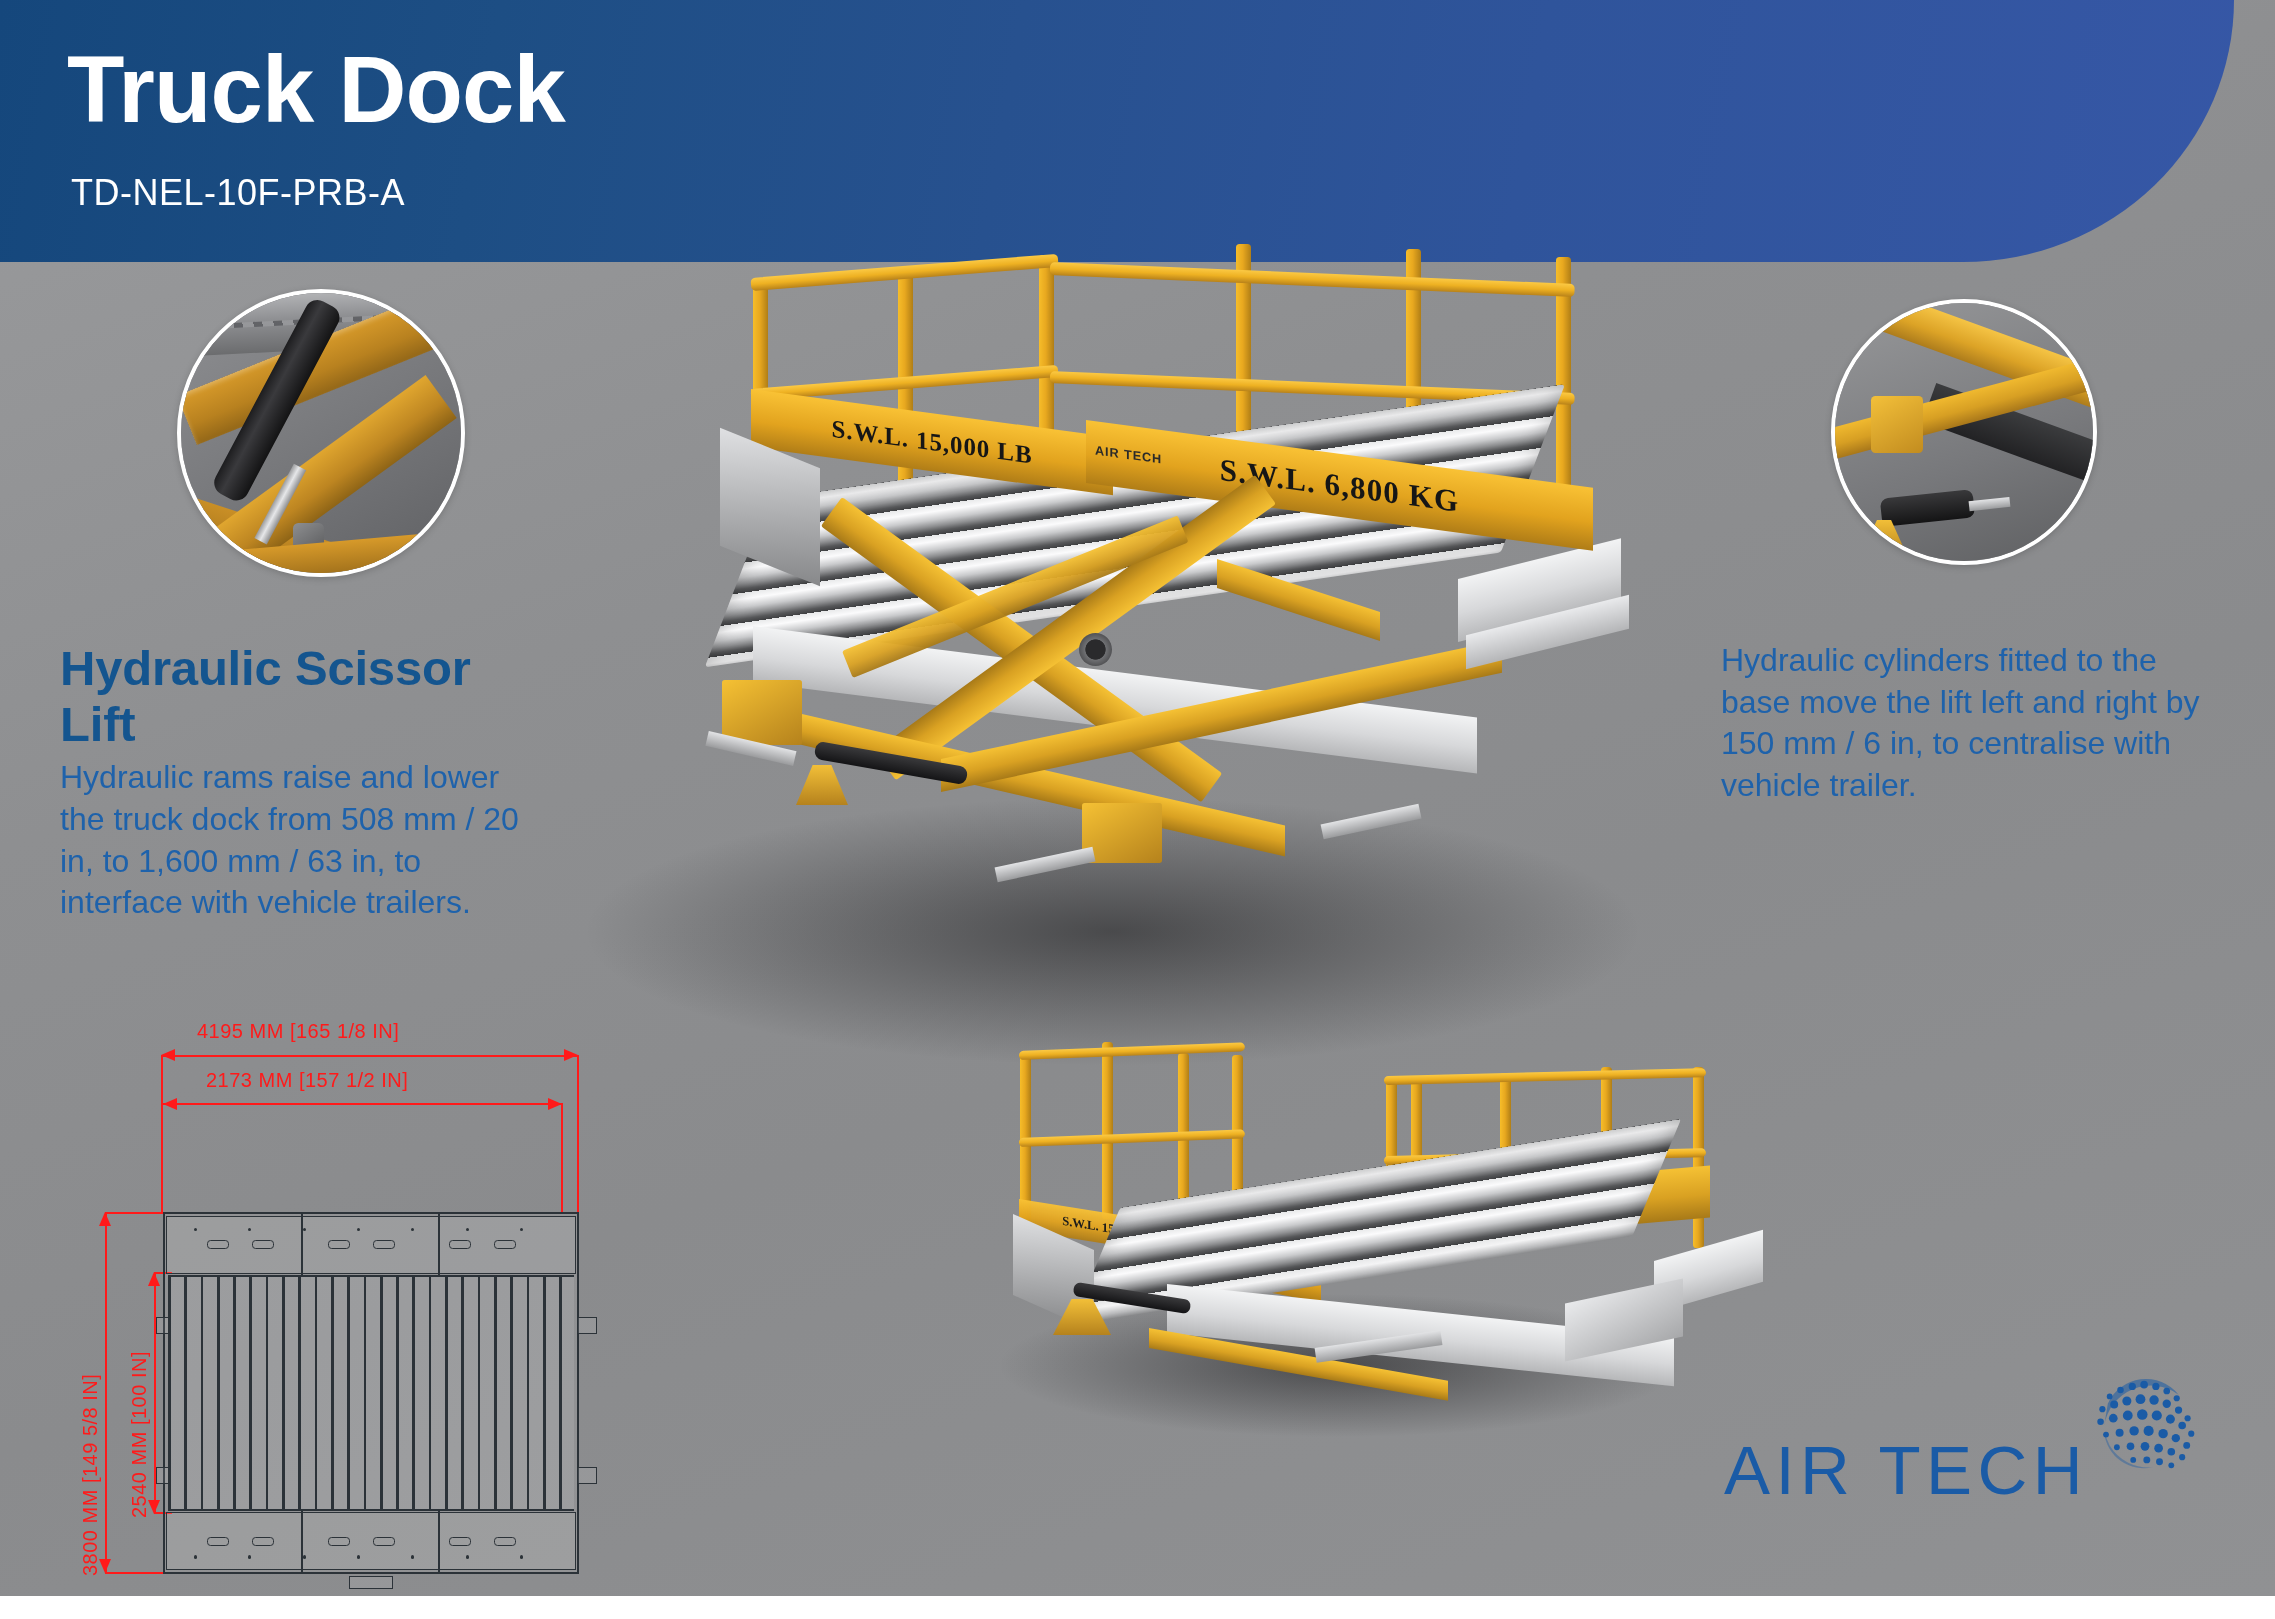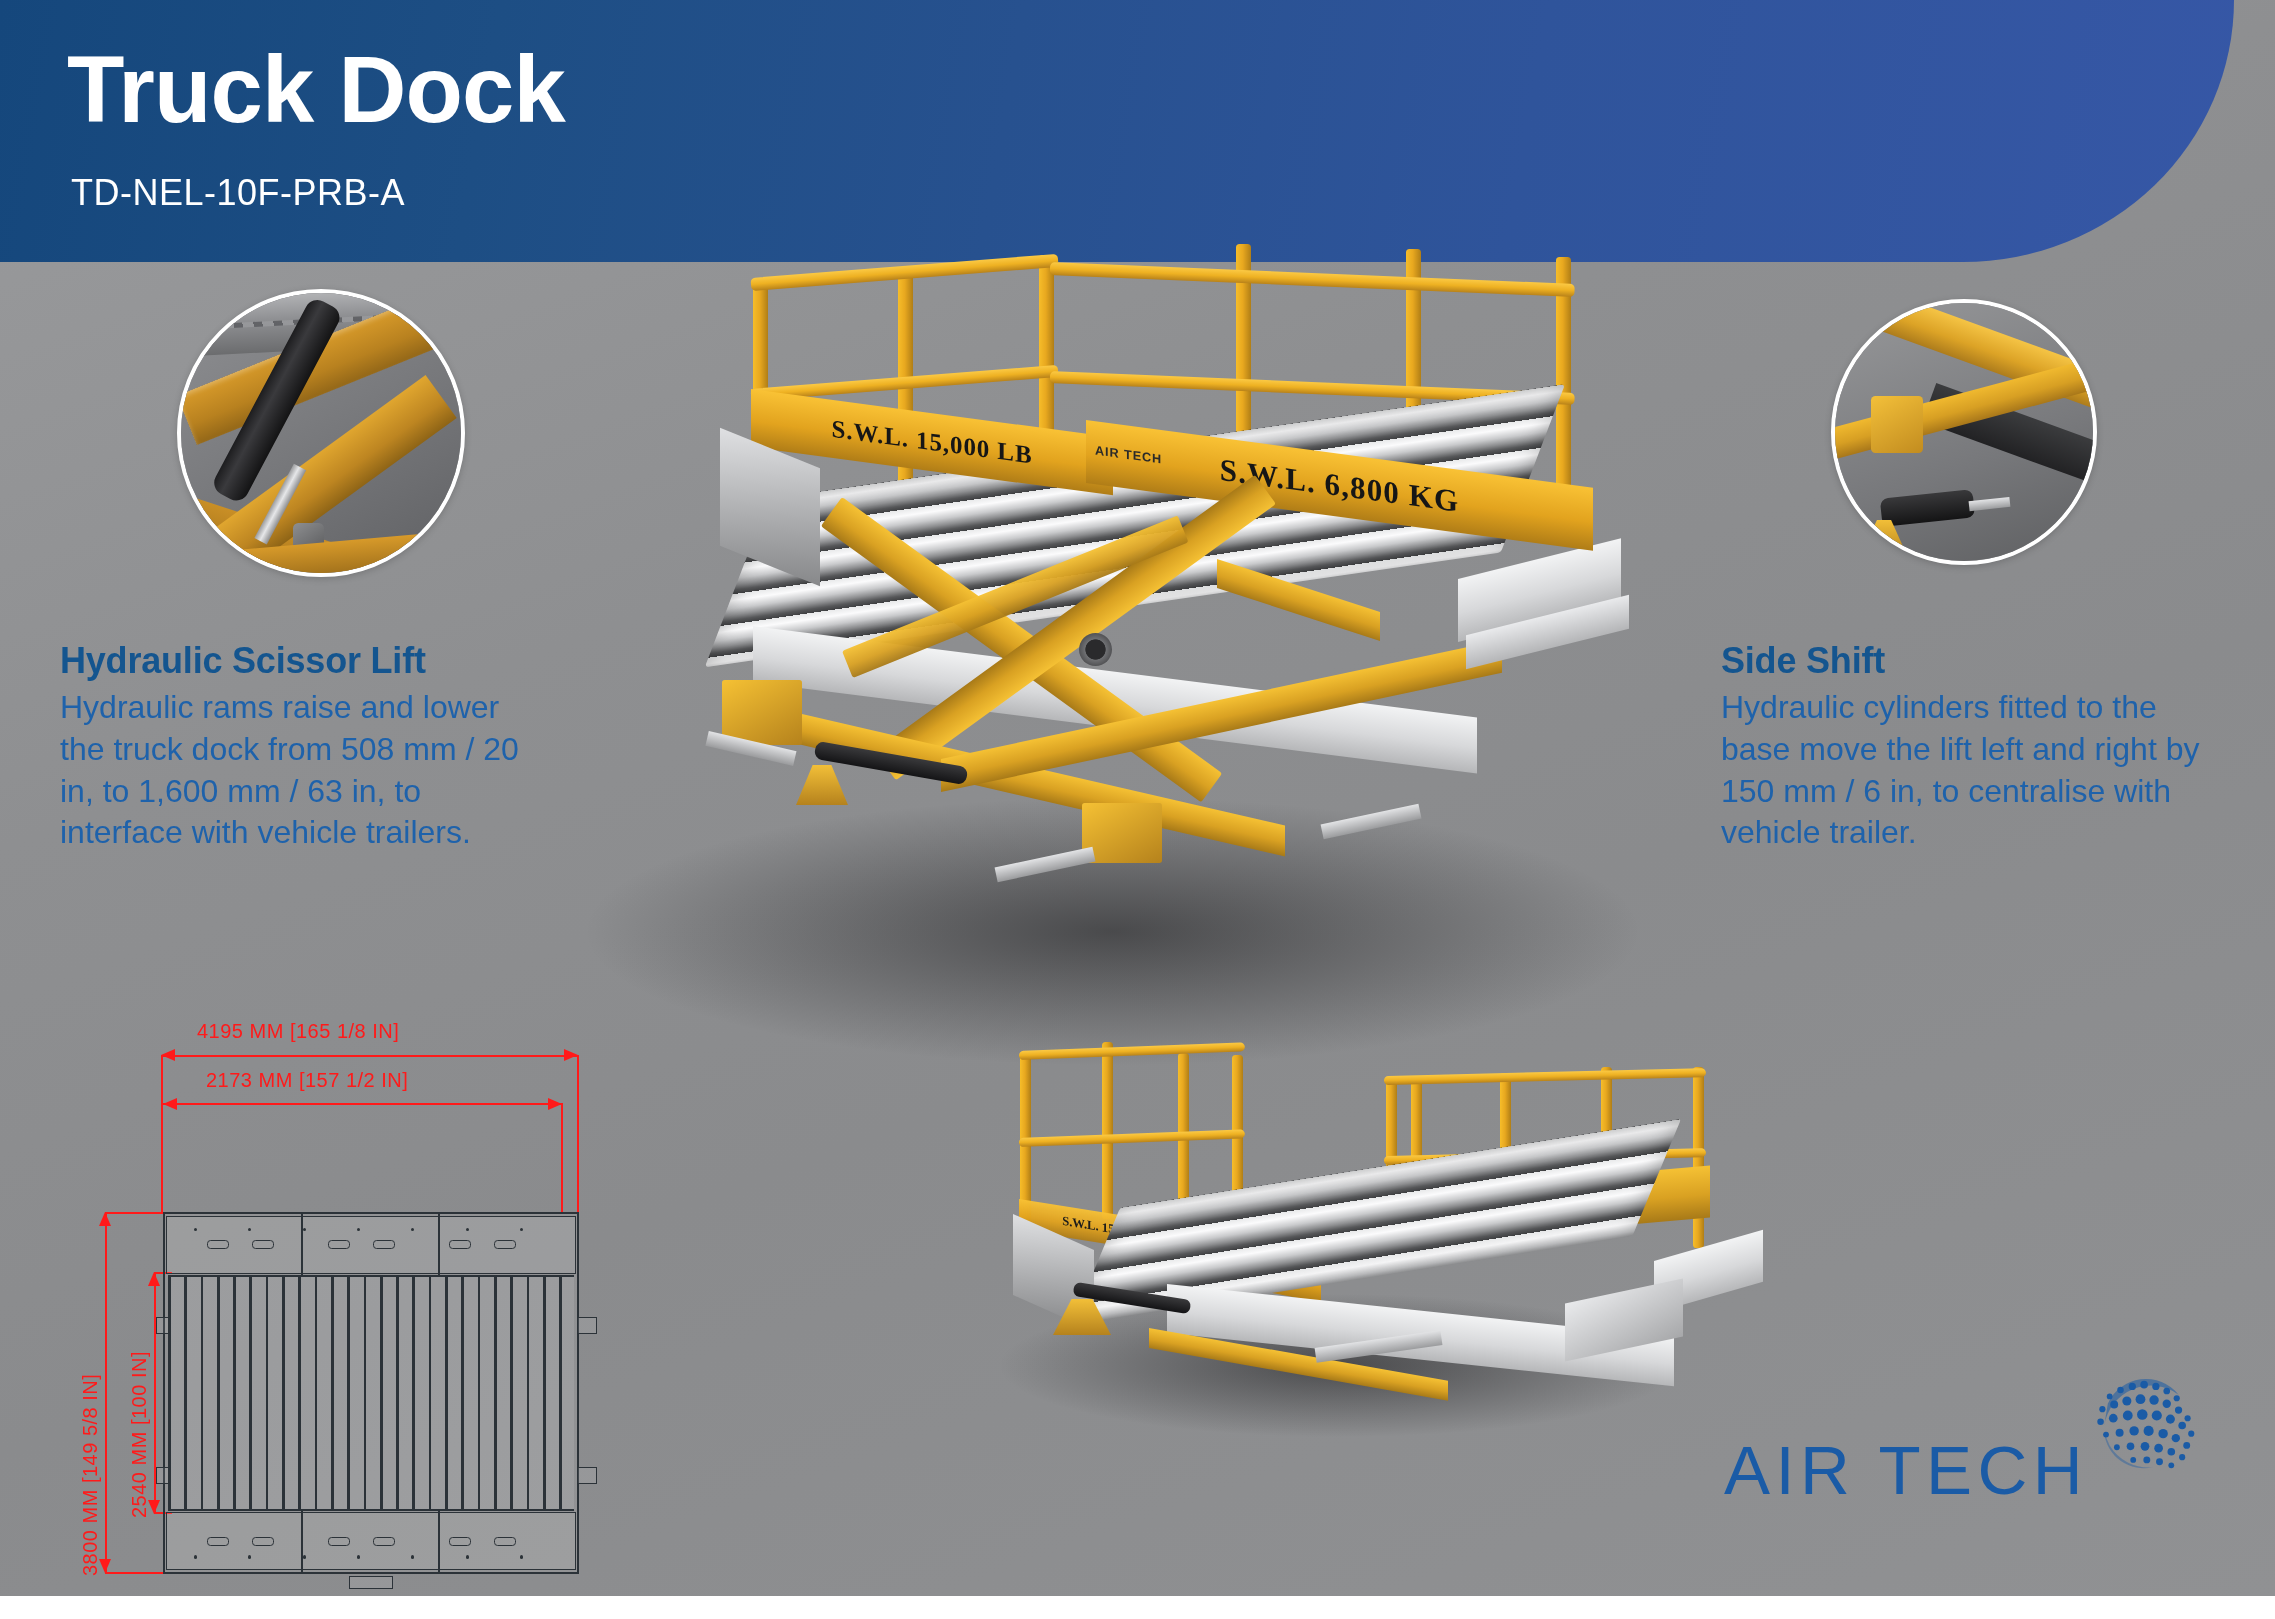--- a/index.html
+++ b/index.html
@@ -82,21 +82,21 @@
   .ss-cyl{position:absolute;left:18%;top:74%;width:36%;height:11%;border-radius:8.1px;
     background:linear-gradient(180deg,#39393b,#141415);transform:rotate(-6deg);}
   .ss-cylrod{position:absolute;left:52%;top:76%;width:16%;height:4%;
     background:linear-gradient(180deg,#e3e4e6,#9a9b9d);transform:rotate(-6deg);}
   .ss-foot{position:absolute;left:10%;top:84%;width:18%;height:14%;
     background:linear-gradient(180deg,#f2bf38,#b5821d);
     clip-path:polygon(0 100%,35% 0,65% 0,100% 100%);}
 
   
   .feature{position:absolute;color:#1c5ca4;}
-  .feature h2{margin:0 0 5.4px 0;font-size:36px;font-weight:bold;color:#14558f;letter-spacing:-0.2px;}
+  .feature h2{margin:0 0 5.4px 0;font-size:49px;font-weight:bold;color:#14558f;letter-spacing:-0.2px;}
   .feature p{margin:0;font-size:32px;line-height:1.30;font-weight:400;color:#1e62ab;}
   .feature-left{left:60px;top:640px;width:479px;}
   .feature-right{left:1721px;top:640px;width:479px;}
 
   
   .photo-main{position:absolute;left:543px;top:271px;width:1257px;height:751px;}
   .photo-low{position:absolute;left:986px;top:1040px;width:742px;height:380px;}
 
   .ph{position:absolute;inset:0;}
 
@@ -176,21 +176,20 @@
       <div class="ss-foot"></div>
     </div>
   </div>
 
   <div class="feature feature-left">
     <h2>Hydraulic Scissor Lift</h2>
     <p>Hydraulic rams raise and lower the truck dock from 508 mm / 20 in, to 1,600 mm / 63 in, to interface with vehicle trailers.</p>
   </div>
 
   <div class="feature feature-right">
-    <h2>Side Shift</h2>
     <p>Hydraulic cylinders fitted to the base move the lift left and right by 150 mm / 6 in, to centralise with vehicle trailer.</p>
   </div>
 
   <div class="photo-main">
     <div class="ph">
 
       <div class="shadow" style="left:36px;top:525px;width:1067px;height:271px;"></div>
 
       <div class="rail-post" style="left:210px;top:9px;width:14.5px;height:244px;"></div>
       <div class="rail-post" style="left:355px;top:-3.6px;width:14.5px;height:242px;"></div>

